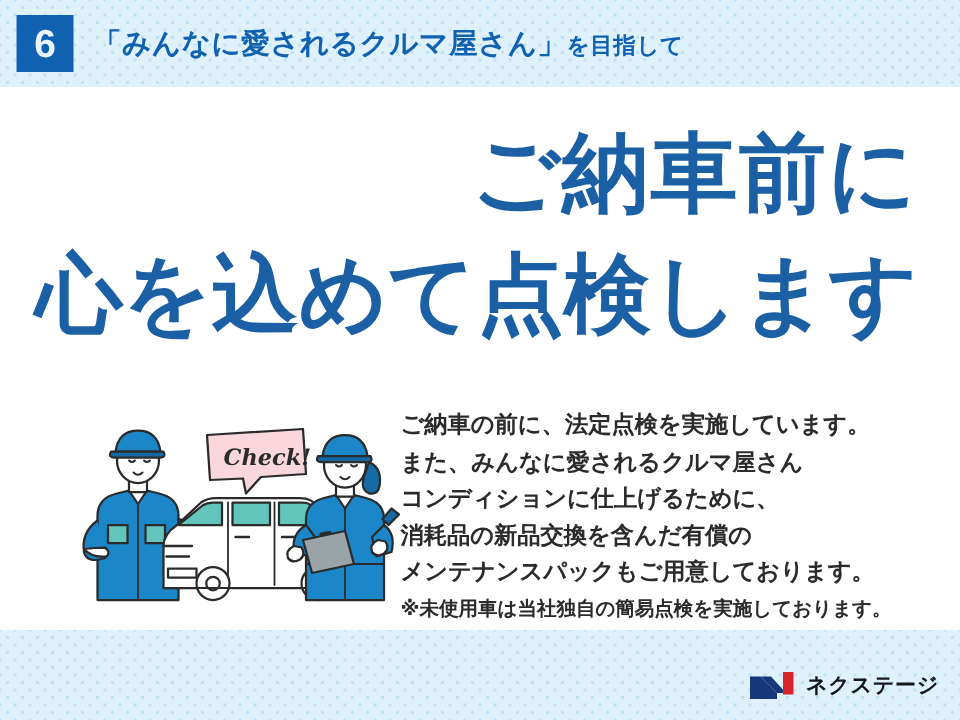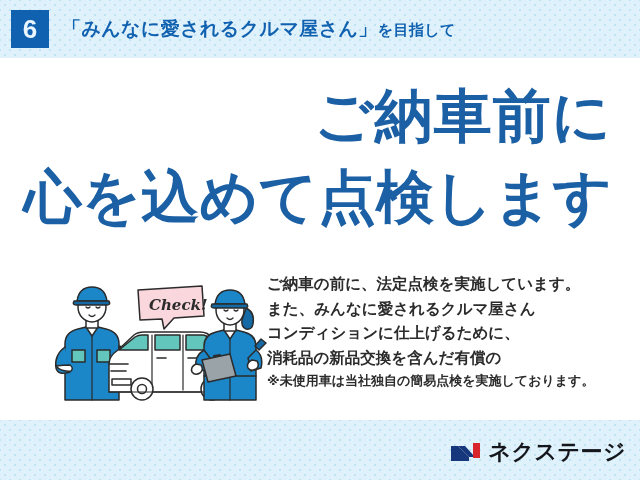--- a/index.html
+++ b/index.html
@@ -64,21 +64,21 @@
   }
   
   .illus{position:absolute;left:52px;top:272px;width:215px;height:130px;}
   
   .logo{
     position:absolute;right:14px;bottom:13px;
     display:flex;align-items:center;gap:7px;
   }
   .logo .mark{width:30px;height:20px;display:block;}
   .logo .ltext{
-    font-size:22px;font-weight:bold;color:#14161c;letter-spacing:.5px;
+    font-size:14px;font-weight:bold;color:#14161c;letter-spacing:.5px;
     font-family:Liberation Mono, monospace;white-space:nowrap;
   }
 </style>
 </head>
 <body>
 
 <div class="slide">
 
   <div class="header">
     <div class="badge">6</div>
@@ -90,20 +90,21 @@
   <div class="panel"></div>
 
   <div class="head1">ご納車前に</div>
   <div class="head2">心を込めて点検します</div>
 
   <div class="copy">
     <div class="ln">ご納車の前に、法定点検を実施しています。</div>
     <div class="ln">また、みんなに愛されるクルマ屋さん</div>
     <div class="ln">コンディションに仕上げるために、</div>
     <div class="ln">消耗品の新品交換を含んだ有償の</div>
+    <div class="ln">メンテナンスパックもご用意しております。</div>
     <div class="note">※未使用車は当社独自の簡易点検を実施しております。</div>
   </div>
 
   <div class="illus">
     <svg viewBox="0 0 215 130" width="215" height="130">
       <g fill="none" stroke="#2b2b2b" stroke-width="1.5" stroke-linejoin="round" stroke-linecap="round">
 
         <g>
 
           <path d="M13 128 L13 72 Q13 60 26 57 L34 55 L46 55 L54 57 Q67 60 67 72 L67 128 Z" fill="#1b86c8"></path>

